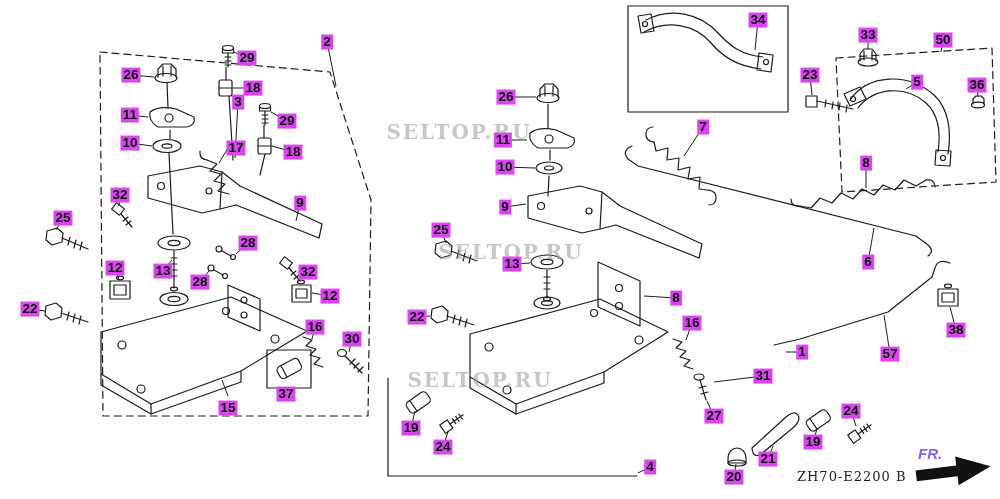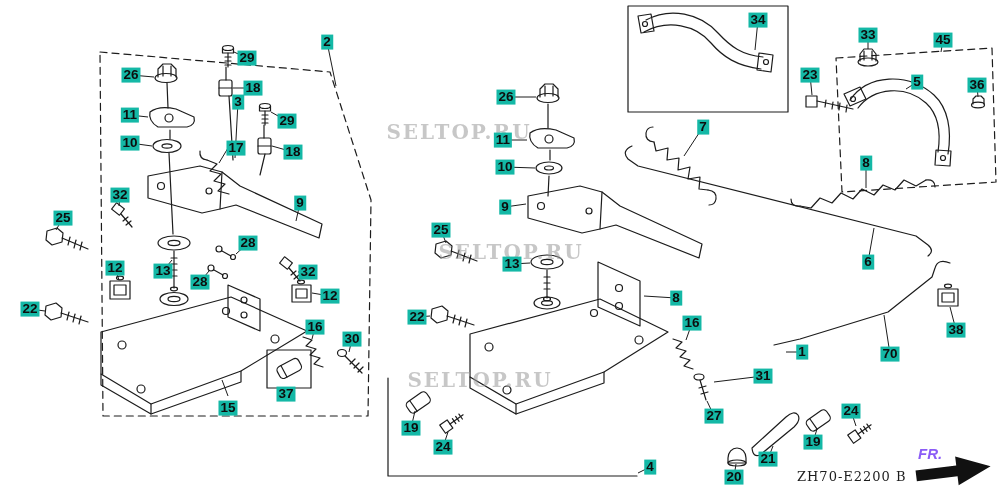--- a/index.html
+++ b/index.html
@@ -7,21 +7,21 @@
          font-family:"Liberation Sans",sans-serif;}
   svg.layer{position:absolute;left:0;top:0;}
   #art{z-index:1;}
   #leaders{z-index:4;}
   #leaders line{stroke:#1c1c1c;stroke-width:1;}
   .ln{stroke:#1c1c1c;stroke-width:1.2;fill:none;stroke-linejoin:round;stroke-linecap:round;}
   .dash{stroke-dasharray:7 5;}
   .callout-layer{position:absolute;left:0;top:0;width:100%;height:100%;z-index:5;pointer-events:none;}
   .callout{position:absolute;transform:translate(-50%,-50%);
            font:600 13.5px/1.1 "Liberation Sans",sans-serif;color:#0d0d0d;
-           background:#14b8a6;padding:0 2px;white-space:nowrap;}
+           background:#d946ef;padding:0 2px;white-space:nowrap;}
   .watermark{position:absolute;transform:translate(-50%,-50%);z-index:3;
              font:700 20px "DejaVu Serif",serif;letter-spacing:2px;
              color:#9b9b9b;opacity:.55;white-space:nowrap;}
   .diagram-code{position:absolute;left:797px;top:469px;z-index:5;
                 font:400 13px "DejaVu Serif",serif;letter-spacing:1px;color:#1c1c1c;}
   .fr-label{position:absolute;left:918px;top:445px;z-index:6;
             font:italic 700 15px "Liberation Sans",sans-serif;color:#8b5cf6;}
 </style>
 </head>
 <body>
@@ -378,39 +378,39 @@
       <span class="callout" style="left: 200px; top: 282px;">28</span>
       <span class="callout" style="left: 308px; top: 272px;">32</span>
       <span class="callout" style="left: 330px; top: 296px;">12</span>
       <span class="callout" style="left: 30px; top: 309px;">22</span>
       <span class="callout" style="left: 315px; top: 327px;">16</span>
       <span class="callout" style="left: 352px; top: 339px;">30</span>
       <span class="callout" style="left: 228px; top: 408px;">15</span>
       <span class="callout" style="left: 286px; top: 394px;">37</span>
       <span class="callout" style="left: 758px; top: 20px;">34</span>
       <span class="callout" style="left: 868px; top: 35px;">33</span>
-      <span class="callout" style="left: 943px; top: 40px;">45</span>
+      <span class="callout" style="left: 943px; top: 40px;">50</span>
       <span class="callout" style="left: 810px; top: 75px;">23</span>
       <span class="callout" style="left: 917px; top: 82px;">5</span>
       <span class="callout" style="left: 977px; top: 85px;">36</span>
       <span class="callout" style="left: 506px; top: 97px;">26</span>
       <span class="callout" style="left: 703px; top: 127px;">7</span>
       <span class="callout" style="left: 503px; top: 140px;">11</span>
       <span class="callout" style="left: 505px; top: 167px;">10</span>
       <span class="callout" style="left: 866px; top: 163px;">8</span>
       <span class="callout" style="left: 505px; top: 207px;">9</span>
       <span class="callout" style="left: 441px; top: 230px;">25</span>
       <span class="callout" style="left: 512px; top: 264px;">13</span>
       <span class="callout" style="left: 868px; top: 262px;">6</span>
       <span class="callout" style="left: 417px; top: 317px;">22</span>
       <span class="callout" style="left: 676px; top: 298px;">8</span>
       <span class="callout" style="left: 692px; top: 323px;">16</span>
       <span class="callout" style="left: 763px; top: 376px;">31</span>
       <span class="callout" style="left: 956px; top: 330px;">38</span>
-      <span class="callout" style="left: 890px; top: 354px;">70</span>
+      <span class="callout" style="left: 890px; top: 354px;">57</span>
       <span class="callout" style="left: 802px; top: 352px;">1</span>
       <span class="callout" style="left: 714px; top: 416px;">27</span>
       <span class="callout" style="left: 650px; top: 467px;">4</span>
       <span class="callout" style="left: 734px; top: 477px;">20</span>
       <span class="callout" style="left: 768px; top: 459px;">21</span>
       <span class="callout" style="left: 411px; top: 428px;">19</span>
       <span class="callout" style="left: 443px; top: 447px;">24</span>
       <span class="callout" style="left: 813px; top: 442px;">19</span>
       <span class="callout" style="left: 851px; top: 411px;">24</span>
     </div>

